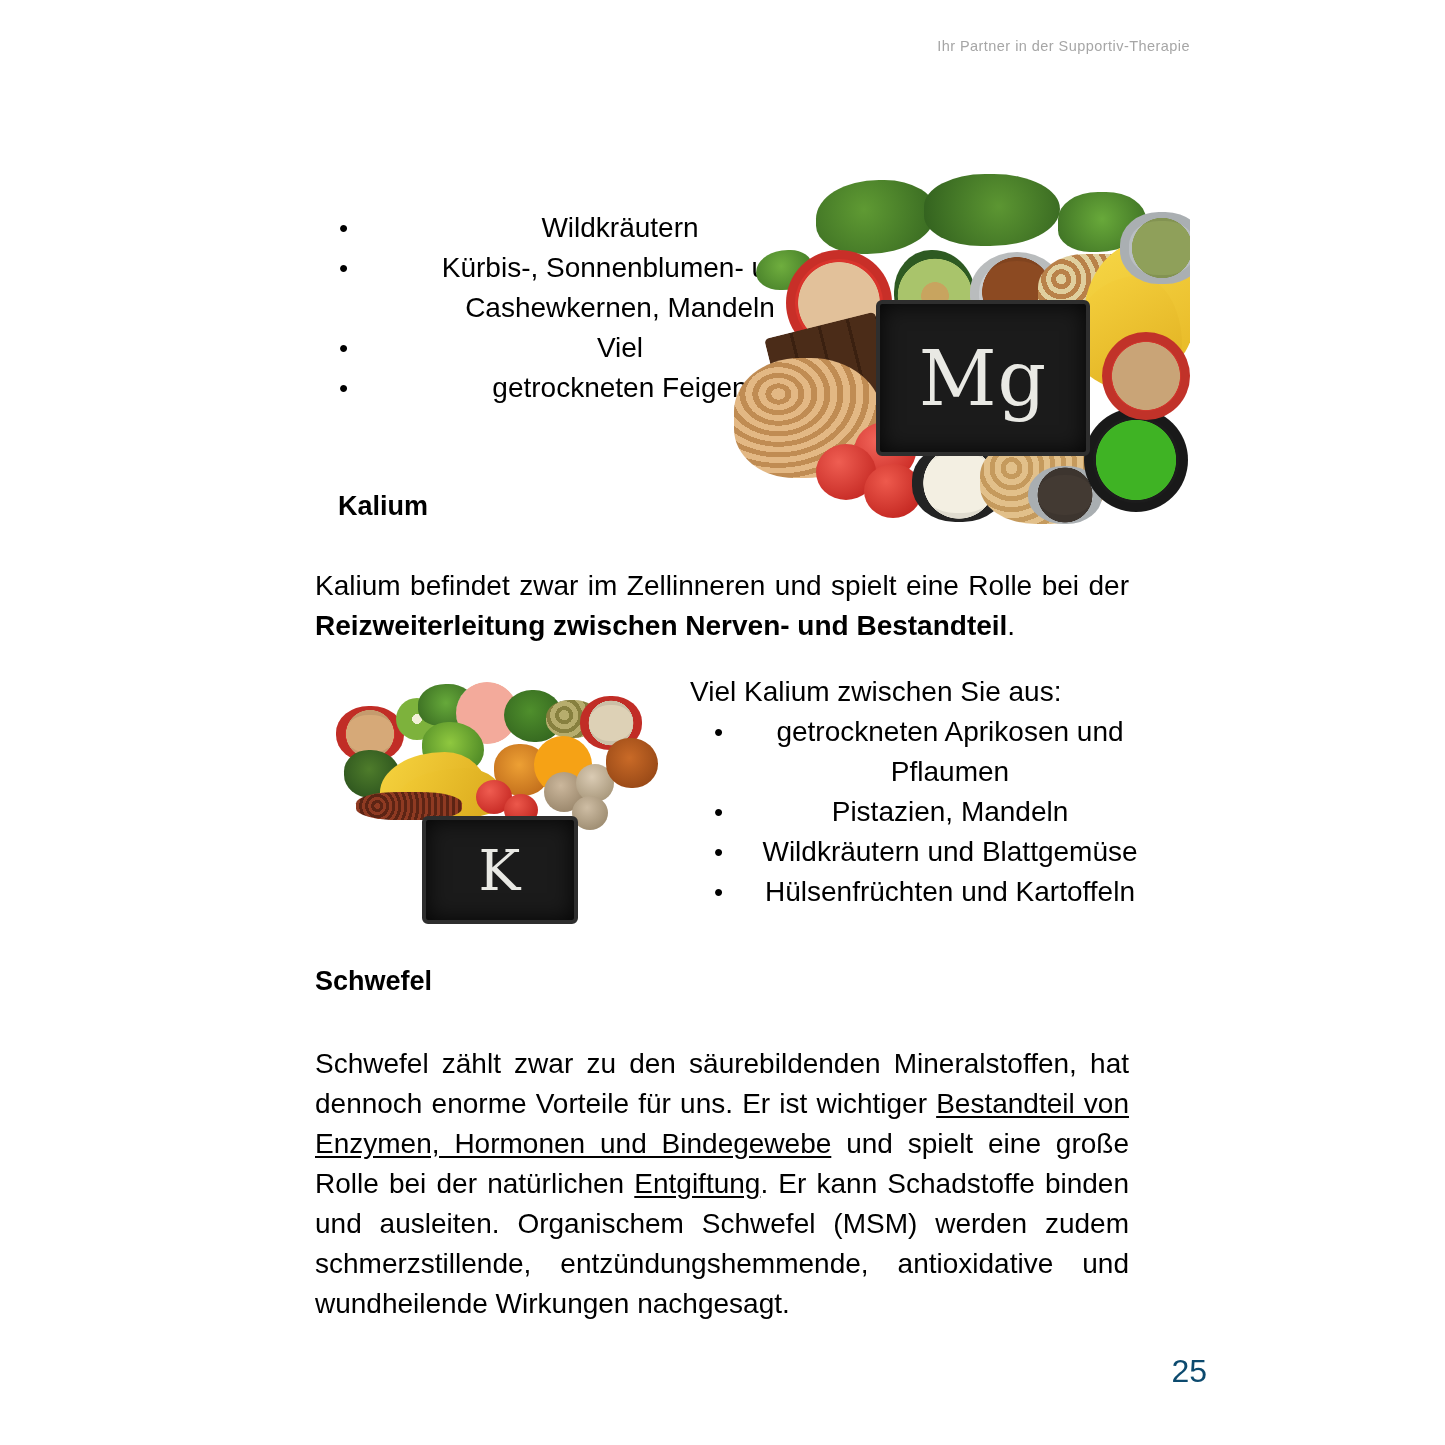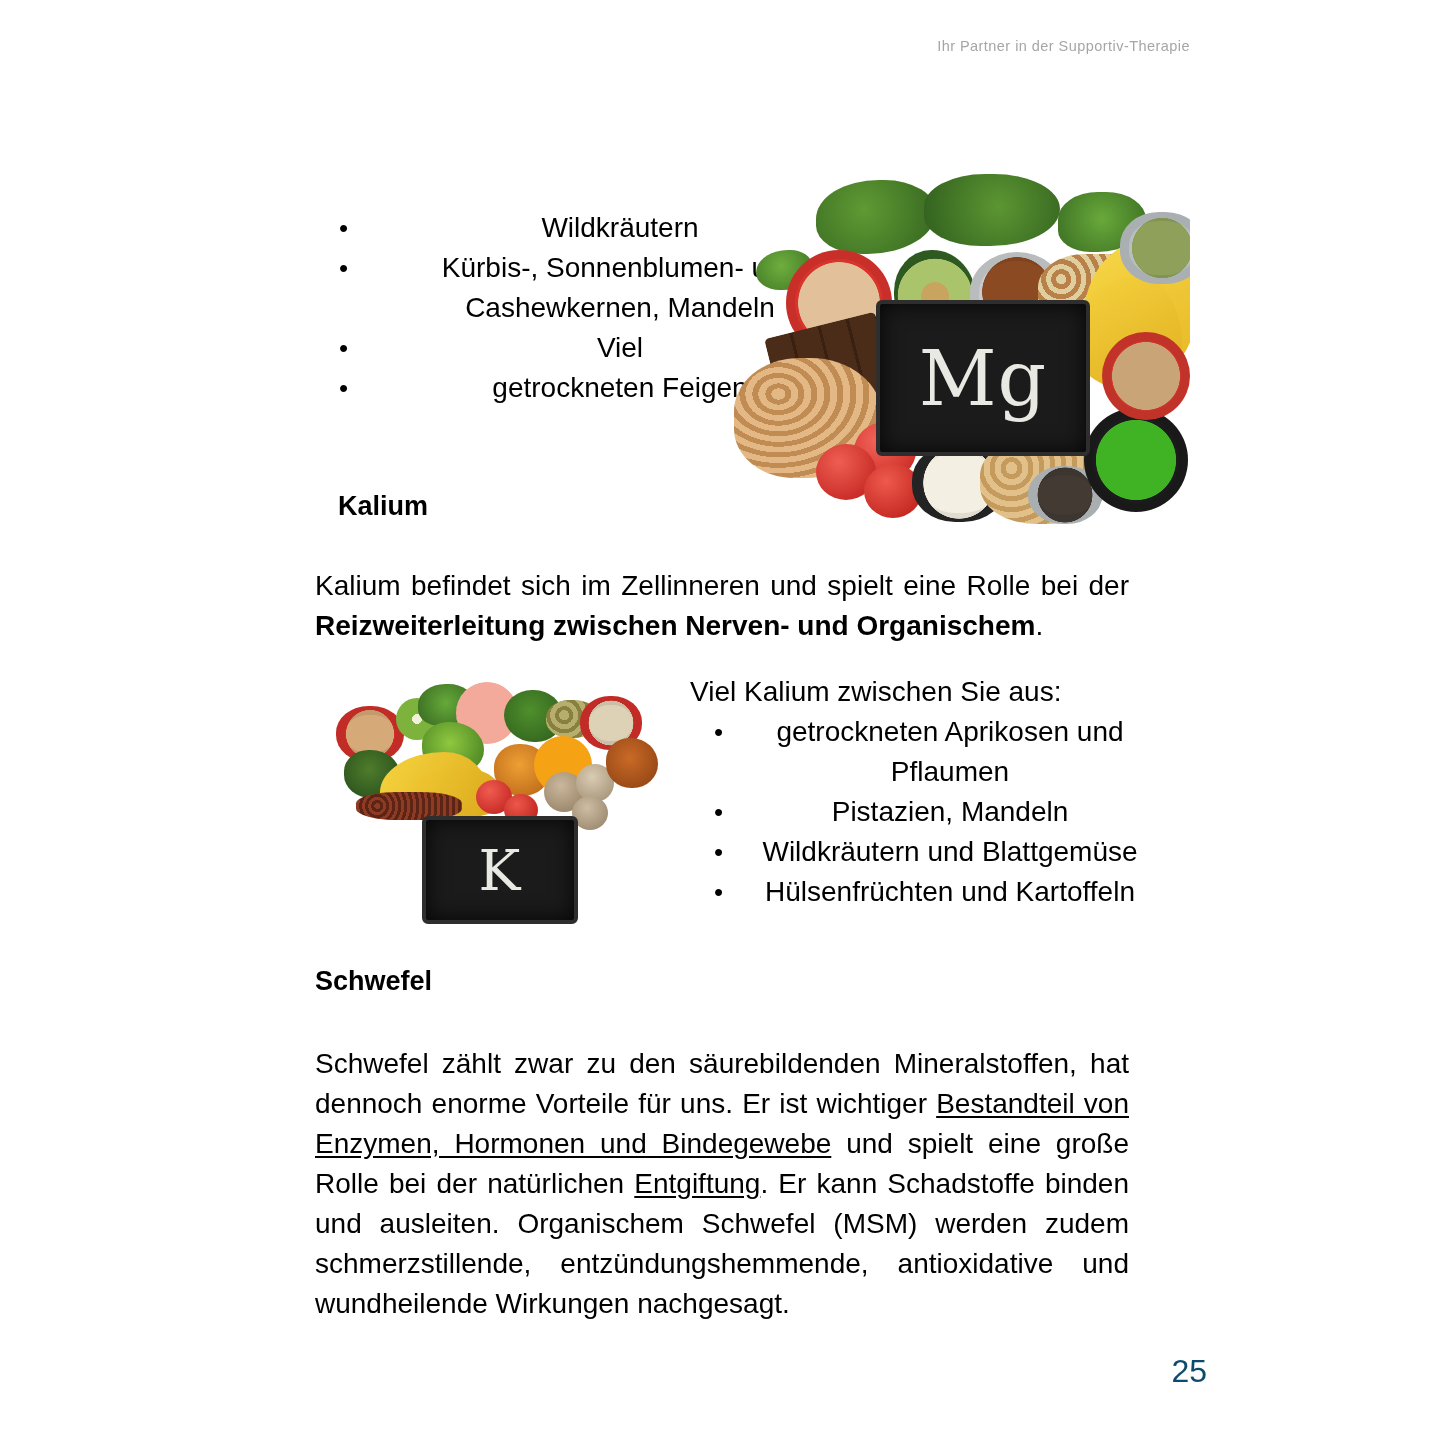--- a/index.html
+++ b/index.html
@@ -249,21 +249,21 @@
 
     <div class="bowl" style="left:374px;top:160px;width:88px;height:88px;background:radial-gradient(circle,#c9a477 0 54%,#d2372d 55% 100%);"></div>
 
     <div class="board">
       <span>Mg</span>
     </div>
   </div>
 
   <h3 class="sec-head" id="head-kalium">Kalium</h3>
 
-  <p class="para" id="para-kalium"><span>Kalium befindet sich im Zellinneren und spielt eine Rolle bei der </span><b>Reizweiterleitung zwischen Nerven- und Organischem</b><span>.</span></p>
+  <p class="para" id="para-kalium"><span>Kalium befindet zwar im Zellinneren und spielt eine Rolle bei der </span><b>Reizweiterleitung zwischen Nerven- und Bestandteil</b><span>.</span></p>
 
   <div class="foodimg" id="img-k">
 
     <div class="bowl" style="left:18px;top:38px;width:68px;height:56px;background:radial-gradient(circle,#d6a978 0 54%,#d2312a 55% 100%);border-radius:48%;"></div>
 
     <div class="blob" style="left:78px;top:30px;width:42px;height:42px;background:radial-gradient(circle,#f2f0d8 0 16%,#7db23c 17% 74%,#6f4a22 75% 100%);"></div>
 
     <div class="blob" style="left:100px;top:16px;width:56px;height:42px;background:radial-gradient(circle at 50% 45%,#66a93a,#34651f);border-radius:52% 48% 58% 42%;"></div>
 
     <div class="blob" style="left:138px;top:14px;width:62px;height:62px;background:radial-gradient(circle,#f3aa9b 0 70%,#f0e4cf 71% 86%,#e9cfa7 87% 100%);"></div>

